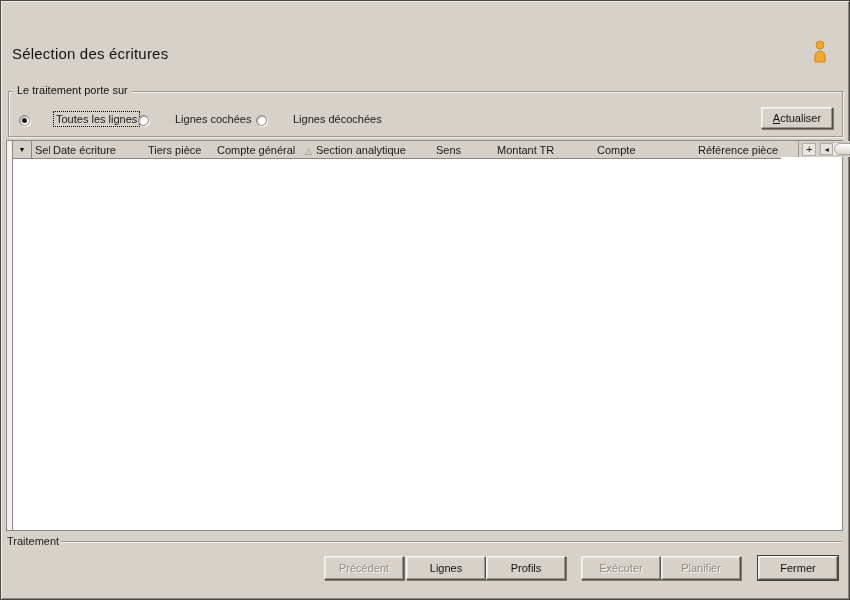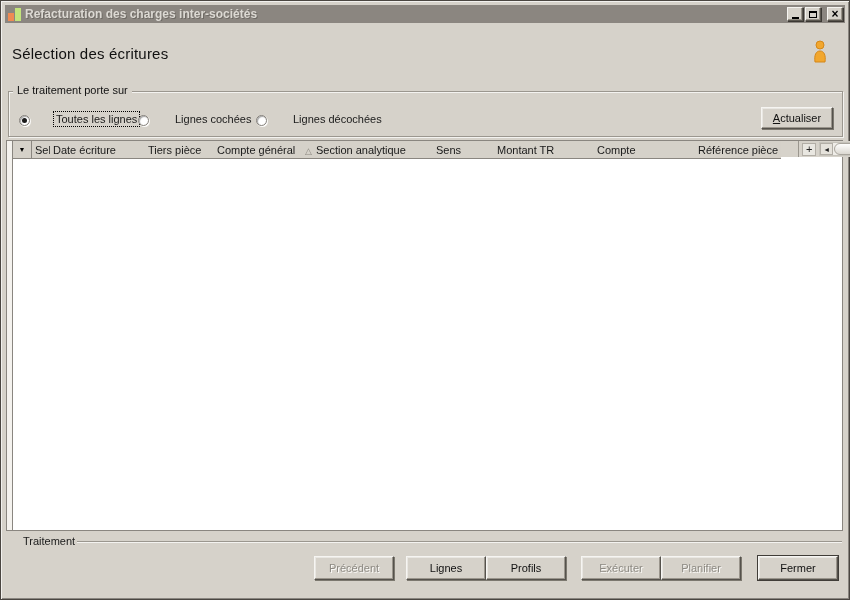--- a/index.html
+++ b/index.html
@@ -133,56 +133,39 @@
     width: 100px; height: 12px; margin-left: 1px; border-radius: 7px;
     background: linear-gradient(#fefefd, #dbd8d1);
     border: 1px solid #a9a59d;
     display: flex; align-items: center; justify-content: center; gap: 2px;
     cursor: grab; flex: 0 0 auto;
   }
   .scroll-thumb i { display:block; width: 1px; height: 7px; background: #a19d95; }
   .scroll-track { flex: 1; }
 
   
-  .status-group { position: absolute; left: 18px; right: 3px; top: 512px; display: flex; align-items: center; }
+  .status-group { position: absolute; left: 2px; right: 3px; top: 512px; display: flex; align-items: center; }
   .status-label { padding-right: 2px; white-space: nowrap; }
   .status-line { flex: 1; height: 2px; border-top: 1px solid #9b978f; border-bottom: 1px solid #f4f3f0; margin-top: 1px; }
 
   
   .footer { position: absolute; left: 0; right: 0; top: 533px; height: 26px; }
   .footer .btn { position: absolute; width: 80px; height: 24px; line-height: 22px; }
   .btn:disabled, .btn.disabled {
     color: #8d8a83; text-shadow: 1px 1px 0 #fbfaf8; cursor: default;
   }
   .btn.default { box-shadow: inset -1px -1px 0 #9a958c, inset 1px 1px 0 #e9e7e2, 0 0 0 1px #403d38; }
-  .b0 { left: 309px; } .b1 { left: 401px; } .b2 { left: 481px; }
+  .b0 { left: 319px; } .b1 { left: 401px; } .b2 { left: 481px; }
   .b3 { left: 576px; } .b4 { left: 656px; } .b5 { left: 753px; }
 </style>
 </head>
 <body>
 
 <div class="window">
 
-  <div class="titlebar">
-    <span class="app-icon">
-      <span class="bar-orange"></span>
-      <span class="bar-green"></span>
-    </span>
-    <span class="titlebar-text">Refacturation des charges inter-sociétés</span>
-    <span class="winbtns">
-      <span class="winbtn min">
-          <span></span>
-        </span>
-      <span class="winbtn max">
-          <span></span>
-        </span>
-      <span class="gap"></span>
-      <span class="winbtn close">×</span>
-    </span>
-  </div>
 
   <div class="content">
 
     <div class="page-title">Sélection des écritures</div>
     <svg class="user-icon" viewBox="0 0 18 23">
       <circle cx="9" cy="5" r="4" fill="#f2a72e" stroke="#d4871a" stroke-width="1"></circle>
       <path d="M4 22 C3 15 5 11 9 11 C13 11 15 15 14 22 Z" fill="#f2a72e" stroke="#d4871a" stroke-width="1"></path>
     </svg>
 
     <div class="groupbox">

